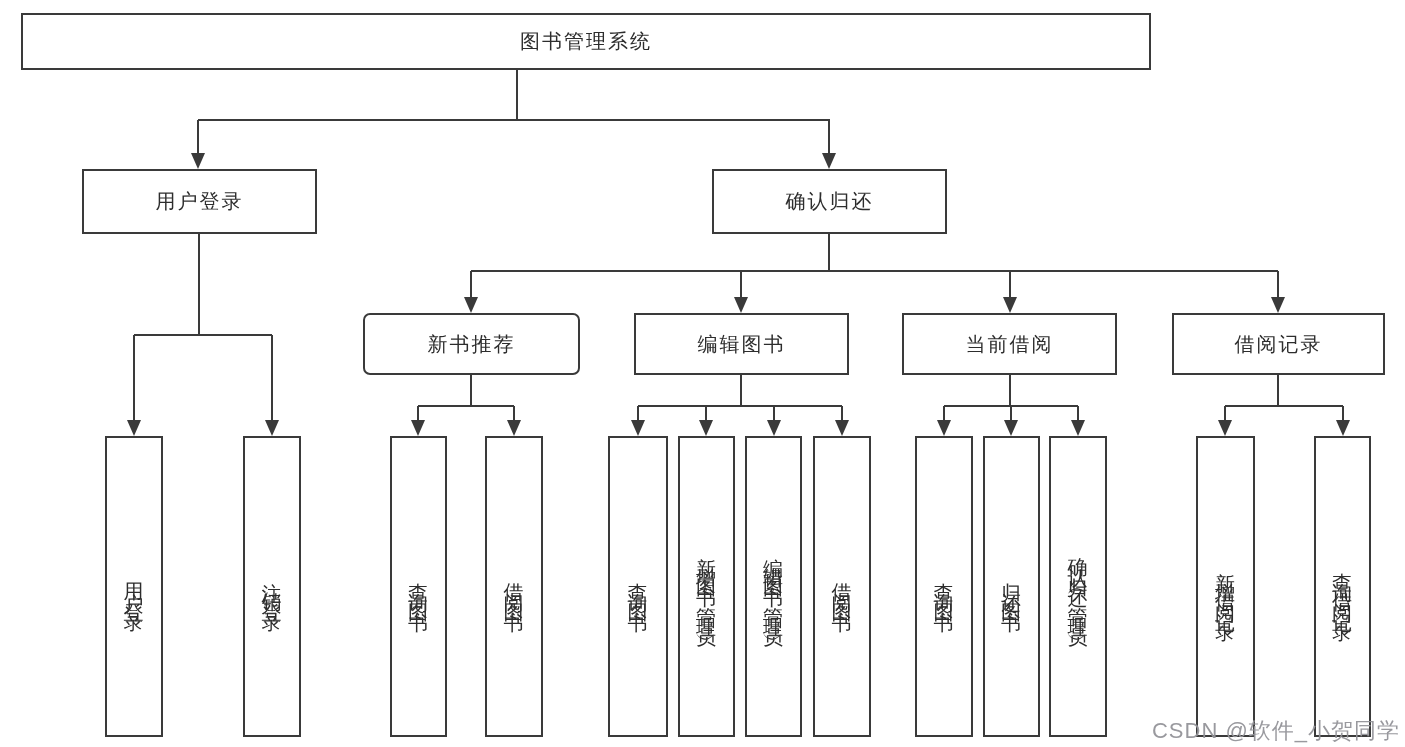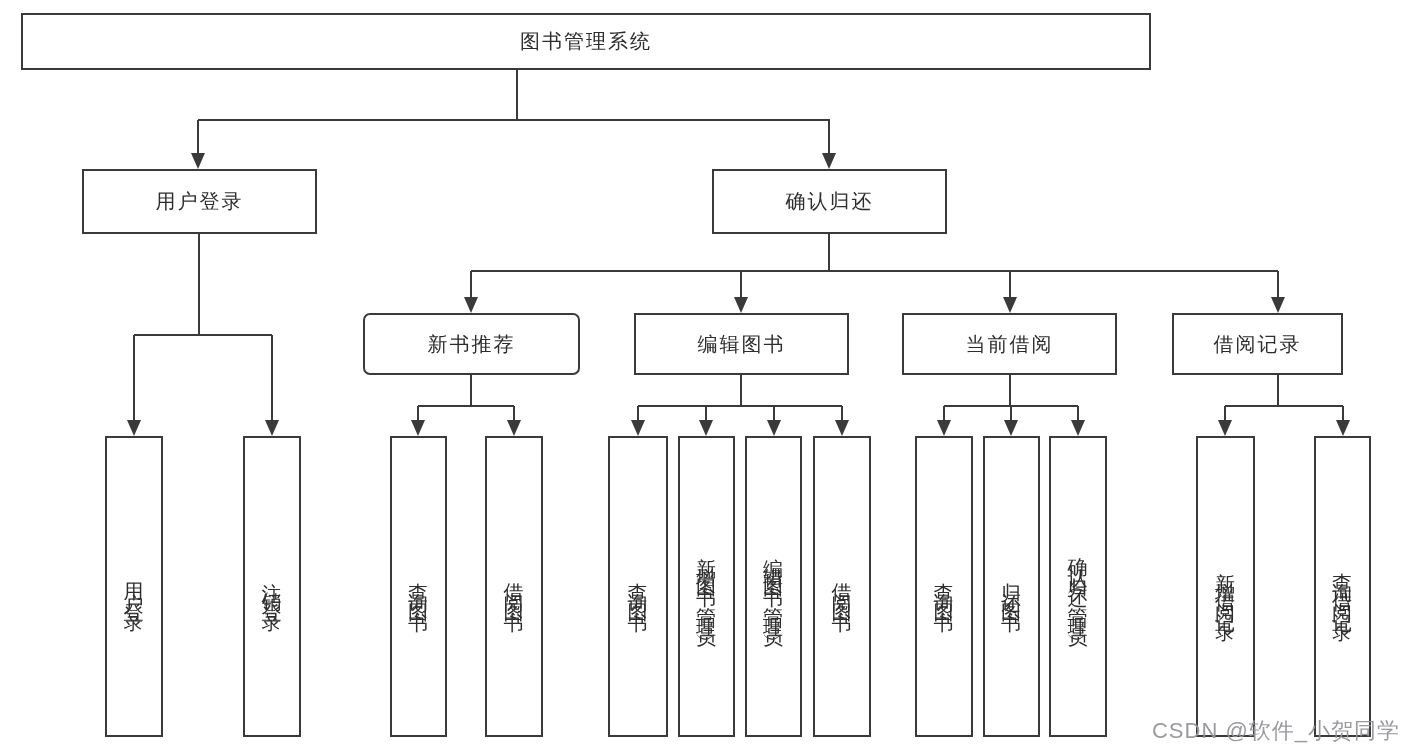--- a/index.html
+++ b/index.html
@@ -100,21 +100,21 @@
   </svg>
 
   <div class="node hbox" style="left:5px;top:13px;width:1130px;height:57px;margin-left:16px;">图书管理系统</div>
 
   <div class="node hbox" style="left:82px;top:169px;width:235px;height:65px;">用户登录</div>
   <div class="node hbox" style="left:712px;top:169px;width:235px;height:65px;">确认归还</div>
 
   <div class="node hbox" style="left:363px;top:313px;width:217px;height:62px;border-radius:7px;">新书推荐</div>
   <div class="node hbox" style="left:634px;top:313px;width:215px;height:62px;">编辑图书</div>
   <div class="node hbox" style="left:902px;top:313px;width:215px;height:62px;">当前借阅</div>
-  <div class="node hbox" style="left:1172px;top:313px;width:171px;height:62px;">借阅记录</div>
+  <div class="node hbox" style="left:1172px;top:313px;width:213px;height:62px;">借阅记录</div>
 
   <div class="node vbox" style="left:105px;top:436px;width:58px;height:301px;">用户登录</div>
   <div class="node vbox" style="left:243px;top:436px;width:58px;height:301px;">注销登录</div>
 
   <div class="node vbox" style="left:390px;top:436px;width:57px;height:301px;">查询图书</div>
   <div class="node vbox" style="left:485px;top:436px;width:58px;height:301px;">借阅图书</div>
 
   <div class="node vbox" style="left:608px;top:436px;width:60px;height:301px;">查询图书</div>
   <div class="node vbox" style="left:678px;top:436px;width:57px;height:301px;">新增图书（管理员）</div>
   <div class="node vbox" style="left:745px;top:436px;width:57px;height:301px;">编辑图书（管理员）</div>

